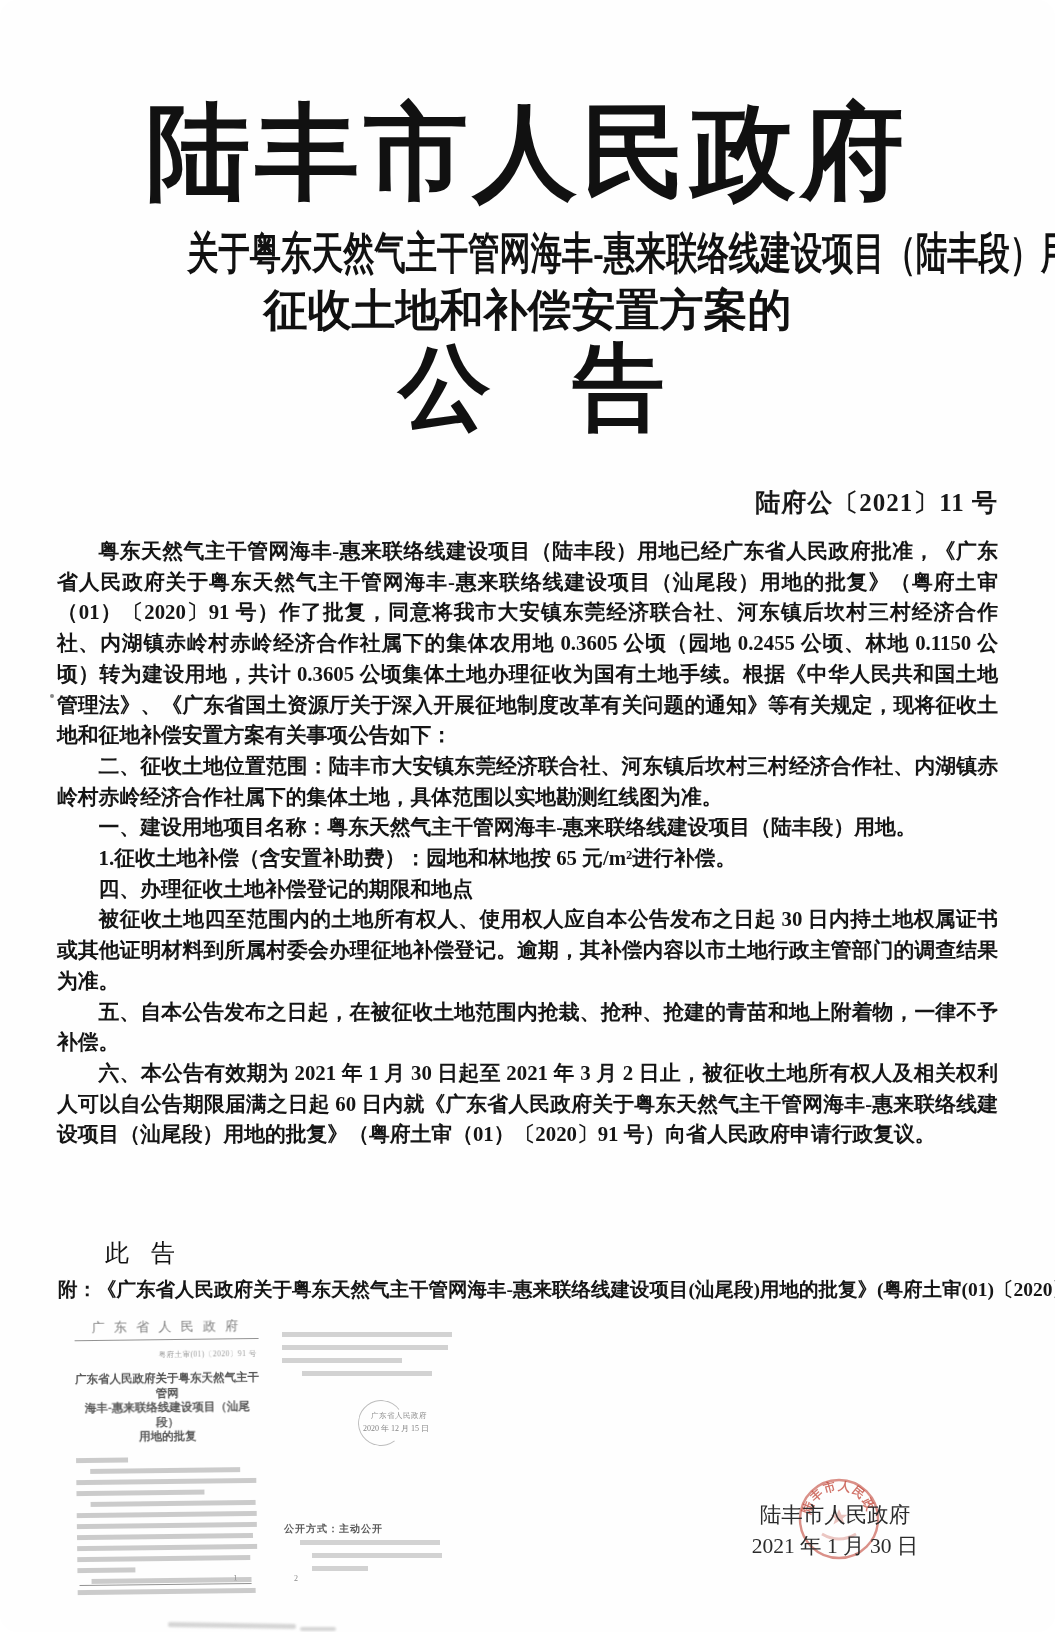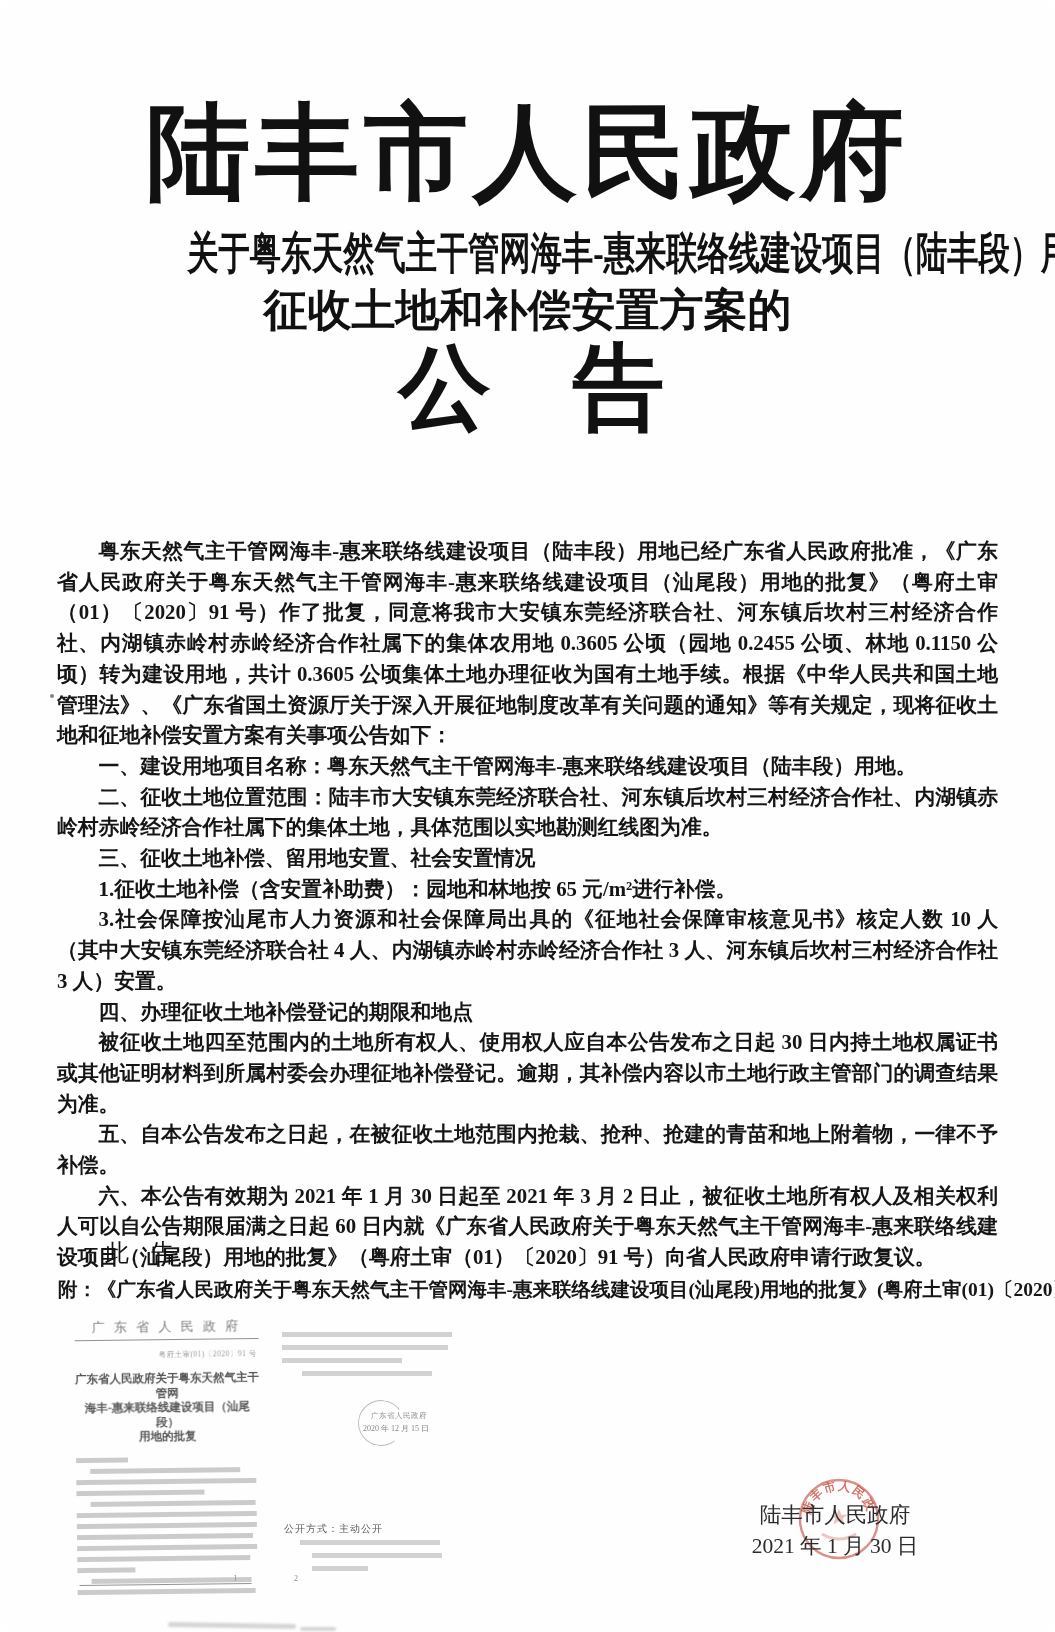--- a/index.html
+++ b/index.html
@@ -58,21 +58,21 @@
   .scan-pagenum{position:absolute;font-size:8px;color:#8a8a8a;}
   .scan-left .scan-pagenum{right:24px;top:256px;}
   .scan-right .scan-pagenum{left:12px;top:248px;}
   .stamp{position:absolute;left:76px;top:74px;width:70px;height:50px;}
   .stamp-ring{
     position:absolute;left:0;top:0;width:44px;height:44px;border-radius:50%;
     border:1.2px solid rgba(110,110,110,.45);border-right-color:transparent;transform:rotate(8deg);
   }
   .stamp-issuer{position:absolute;left:13px;top:11px;font-size:7.5px;color:#8f8f8f;white-space:nowrap;letter-spacing:.5px;filter:blur(.2px);}
   .stamp-date{position:absolute;left:5px;top:23px;font-size:8px;color:#858585;white-space:nowrap;filter:blur(.2px);}
-  .scan-publicity{position:absolute;left:2px;top:196px;font-size:10px;font-weight:400;color:#5a5a5a;letter-spacing:1px;filter:blur(.2px);}
+  .scan-publicity{position:absolute;left:2px;top:196px;font-size:10px;font-weight:700;color:#5a5a5a;letter-spacing:1px;filter:blur(.2px);}
   .scan-right-lower{position:absolute;left:18px;top:214px;width:150px;}
   .smudge{position:absolute;background:#9a9a9a;opacity:.4;filter:blur(1.3px);border-radius:2px;}
   .smudge-1{left:168px;top:1623px;width:128px;height:5px;transform:rotate(.9deg);}
   .smudge-2{left:300px;top:1627px;width:36px;height:4px;}
   
   .seal{position:absolute;left:796px;top:1476px;width:86px;height:86px;z-index:1;}
   .signature{
     position:absolute;left:742px;top:1500px;width:186px;z-index:2;text-align:center;
     font-size:21.5px;line-height:31px;color:#2b2b2b;
   }
@@ -85,28 +85,27 @@
 
   <h1 class="main-title">陆丰市人民政府</h1>
 
   <div class="subtitle">
     <span class="sub1">关于粤东天然气主干管网海丰-惠来联络线建设项目（陆丰段）用地</span><br>
     <span class="sub2">征收土地和补偿安置方案的</span>
   </div>
 
   <div class="notice-title"><span>公</span><span class="gap"></span><span>告</span></div>
 
+  <div class="doc-number">陆府公〔2021〕11 号</div>
 
   <main class="body-text">
     <p>粤东天然气主干管网海丰-惠来联络线建设项目（陆丰段）用地已经广东省人民政府批准，《广东省人民政府关于粤东天然气主干管网海丰-惠来联络线建设项目（汕尾段）用地的批复》（粤府土审（01）〔2020〕91 号）作了批复，同意将我市大安镇东莞经济联合社、河东镇后坎村三村经济合作社、内湖镇赤岭村赤岭经济合作社属下的集体农用地 0.3605 公顷（园地 0.2455 公顷、林地 0.1150 公顷）转为建设用地，共计 0.3605 公顷集体土地办理征收为国有土地手续。根据《中华人民共和国土地管理法》、《广东省国土资源厅关于深入开展征地制度改革有关问题的通知》等有关规定，现将征收土地和征地补偿安置方案有关事项公告如下：</p>
+    <p>二、征收土地位置范围：陆丰市大安镇东莞经济联合社、河东镇后坎村三村经济合作社、内湖镇赤岭村赤岭经济合作社属下的集体土地，具体范围以实地勘测红线图为准。</p>
     <p>一、建设用地项目名称：粤东天然气主干管网海丰-惠来联络线建设项目（陆丰段）用地。</p>
-    <p>二、征收土地位置范围：陆丰市大安镇东莞经济联合社、河东镇后坎村三村经济合作社、内湖镇赤岭村赤岭经济合作社属下的集体土地，具体范围以实地勘测红线图为准。</p>
-    <p>三、征收土地补偿、留用地安置、社会安置情况</p>
     <p>1.征收土地补偿（含安置补助费）：园地和林地按 65 元/m²进行补偿。</p>
-    <p>3.社会保障按汕尾市人力资源和社会保障局出具的《征地社会保障审核意见书》核定人数 10 人（其中大安镇东莞经济联合社 4 人、内湖镇赤岭村赤岭经济合作社 3 人、河东镇后坎村三村经济合作社 3 人）安置。</p>
     <p>四、办理征收土地补偿登记的期限和地点</p>
     <p>被征收土地四至范围内的土地所有权人、使用权人应自本公告发布之日起 30 日内持土地权属证书或其他证明材料到所属村委会办理征地补偿登记。逾期，其补偿内容以市土地行政主管部门的调查结果为准。</p>
     <p>五、自本公告发布之日起，在被征收土地范围内抢栽、抢种、抢建的青苗和地上附着物，一律不予补偿。</p>
     <p>六、本公告有效期为 2021 年 1 月 30 日起至 2021 年 3 月 2 日止，被征收土地所有权人及相关权利人可以自公告期限届满之日起 60 日内就《广东省人民政府关于粤东天然气主干管网海丰-惠来联络线建设项目（汕尾段）用地的批复》（粤府土审（01）〔2020〕91 号）向省人民政府申请行政复议。</p>
   </main>
 
   <div class="artifact-dot"></div>
 
   <div class="closing">此 告</div>
 

